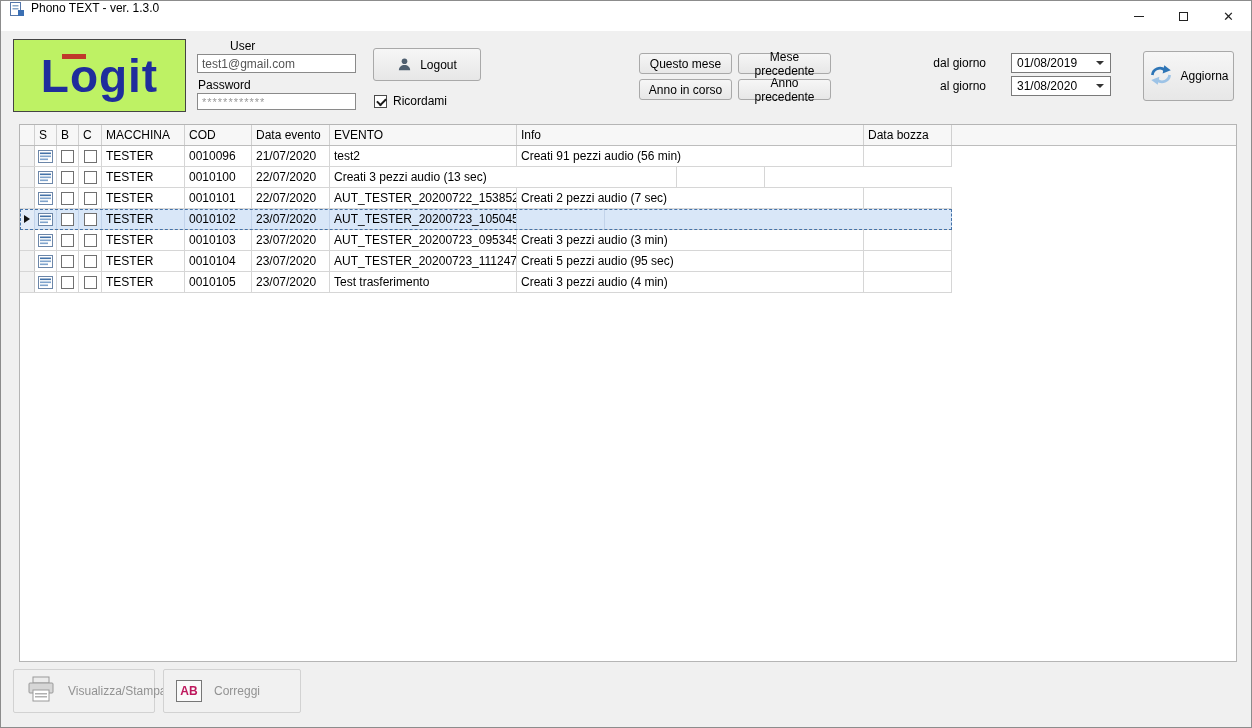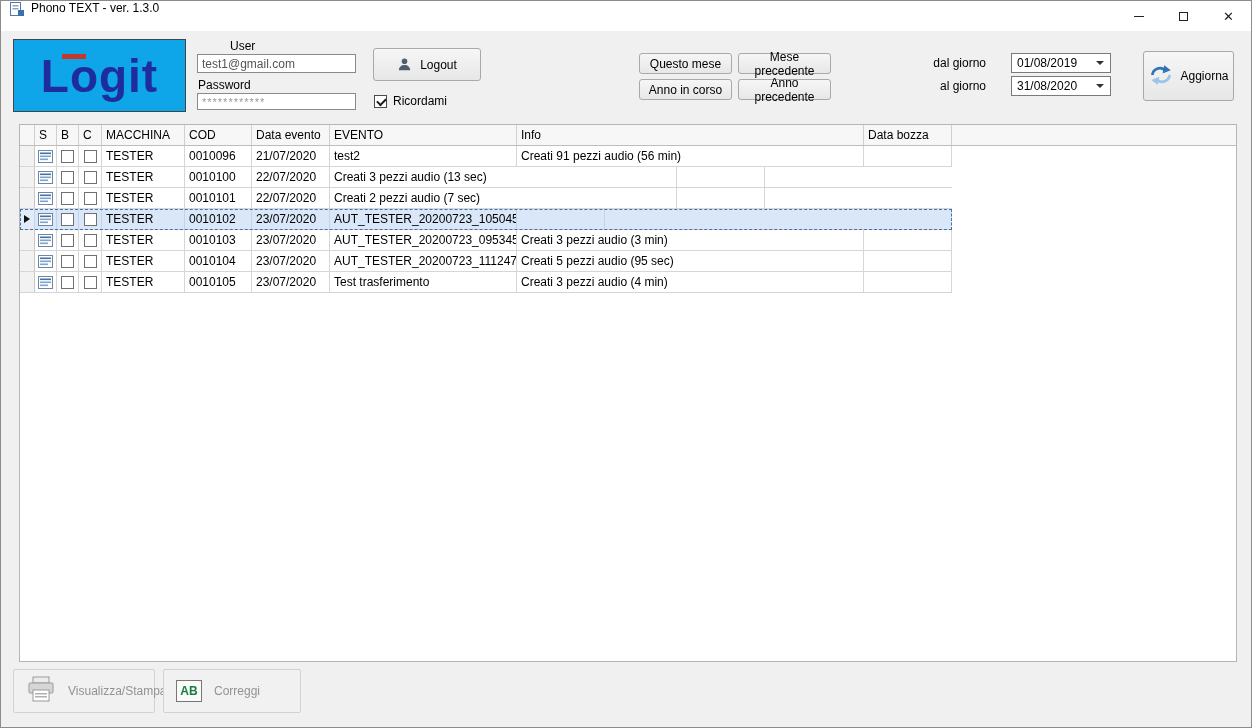--- a/index.html
+++ b/index.html
@@ -12,21 +12,21 @@
   .appicon { width:16px; height:16px; margin-left:8px; display:inline-flex; }
   .title { margin-left:6px; font-size:12px; color:#000; }
   .tspacer { flex:1; }
   .wctrl { width:45px; height:30px; display:flex; align-items:center; justify-content:center; font-size:13px; color:#222; cursor:default; }
   .glyph-min { display:block; width:10px; height:1px; background:#222; }
   .glyph-max { display:block; width:9px; height:9px; border:1px solid #222; }
   .glyph-x { font-size:13px; line-height:13px; }
 
   
   .toolbar { position:absolute; left:0; top:30px; width:100%; height:93px; background:#f0f0f0; }
-  .logo-box { position:absolute; left:12px; top:8px; width:173px; height:73px; background:#0ea5e9; border:1px solid #444; }
+  .logo-box { position:absolute; left:12px; top:8px; width:173px; height:73px; background:#bef264; border:1px solid #444; }
   .logo-text { position:absolute; left:0; top:0; width:100%; height:100%; display:flex; align-items:center; justify-content:center; font-size:46px; font-weight:bold; color:#1f2d9c; letter-spacing:1px; }
   .logo-accent { position:absolute; left:48px; top:14px; width:24px; height:5px; background:#c0392b; }
 
   .lbl { position:absolute; font-size:12px; color:#000; }
   .lbl-user { left:197px; top:8px;margin-left:32px; }
   .lbl-pass { left:197px; top:47px; }
   .inp { position:absolute; border:1px solid #8a8a8a; background:#fff; font-family:inherit; font-size:12px; padding:0 4px; outline:none; }
   .inp-user { left:196px; top:23px; width:159px; height:19px; color:#555; }
   .inp-pass { left:196px; top:62px; width:159px; height:17px; color:#999; font-size:11px; letter-spacing:1px; }
 
@@ -86,21 +86,21 @@
   .grow.sel .rc { border-right-color:#c2d3ea; }
   .grow.sel .rc.w-rh { background:#e2ebf7; }
   .row-arrow { width:0; height:0; border-left:6px solid #111; border-top:4px solid transparent; border-bottom:4px solid transparent; }
 
   
   .footer { position:absolute; left:0; top:661px; width:100%; height:67px; background:#f0f0f0; }
   .fbtn { position:absolute; display:flex; align-items:center; justify-content:flex-start; gap:12px; padding-left:12px;
           border:1px solid #d2d2d2; border-radius:2px; background:#f1f1f1; font-family:inherit; font-size:12px; color:#929292; cursor:default; }
   .btn-print   { left:12px;  top:7px; width:142px; height:44px; }
   .btn-correct { left:162px; top:7px; width:138px; height:44px; }
-  .ab-icon { display:inline-flex; width:26px; height:22px; border:1px solid #777; background:#fafafa; color:#15803d; font-weight:bold; font-size:12px; align-items:center; justify-content:center; }
+  .ab-icon { display:inline-flex; width:26px; height:22px; border:1px solid #777; background:#fafafa; color:#be185d; font-weight:bold; font-size:12px; align-items:center; justify-content:center; }
 </style>
 </head>
 <body>
 
 <div class="window">
 
   <div class="titlebar">
     <span class="appicon">
       <svg width="16" height="16" viewBox="0 0 16 16">
         <rect x="1.5" y="1.5" width="10" height="13" fill="#fff" stroke="#5577aa"></rect>
@@ -257,20 +257,21 @@
         </div>
       <div class="rc w-b">
           <span class="gcb"></span>
         </div>
       <div class="rc w-c">
           <span class="gcb"></span>
         </div>
       <div class="rc w-mac">TESTER</div>
       <div class="rc w-cod">0010101</div>
       <div class="rc w-date">22/07/2020</div>
+      <div class="rc w-evt">AUT_TESTER_20200722_153852</div>
       <div class="rc w-info">Creati 2 pezzi audio (7 sec)</div>
       <div class="rc w-boz"></div>
     </div>
 
     <div class="grow sel">
       <div class="rc w-rh">
           <span class="row-arrow"></span>
         </div>
       <div class="rc w-s">
           <span class="docicon">

